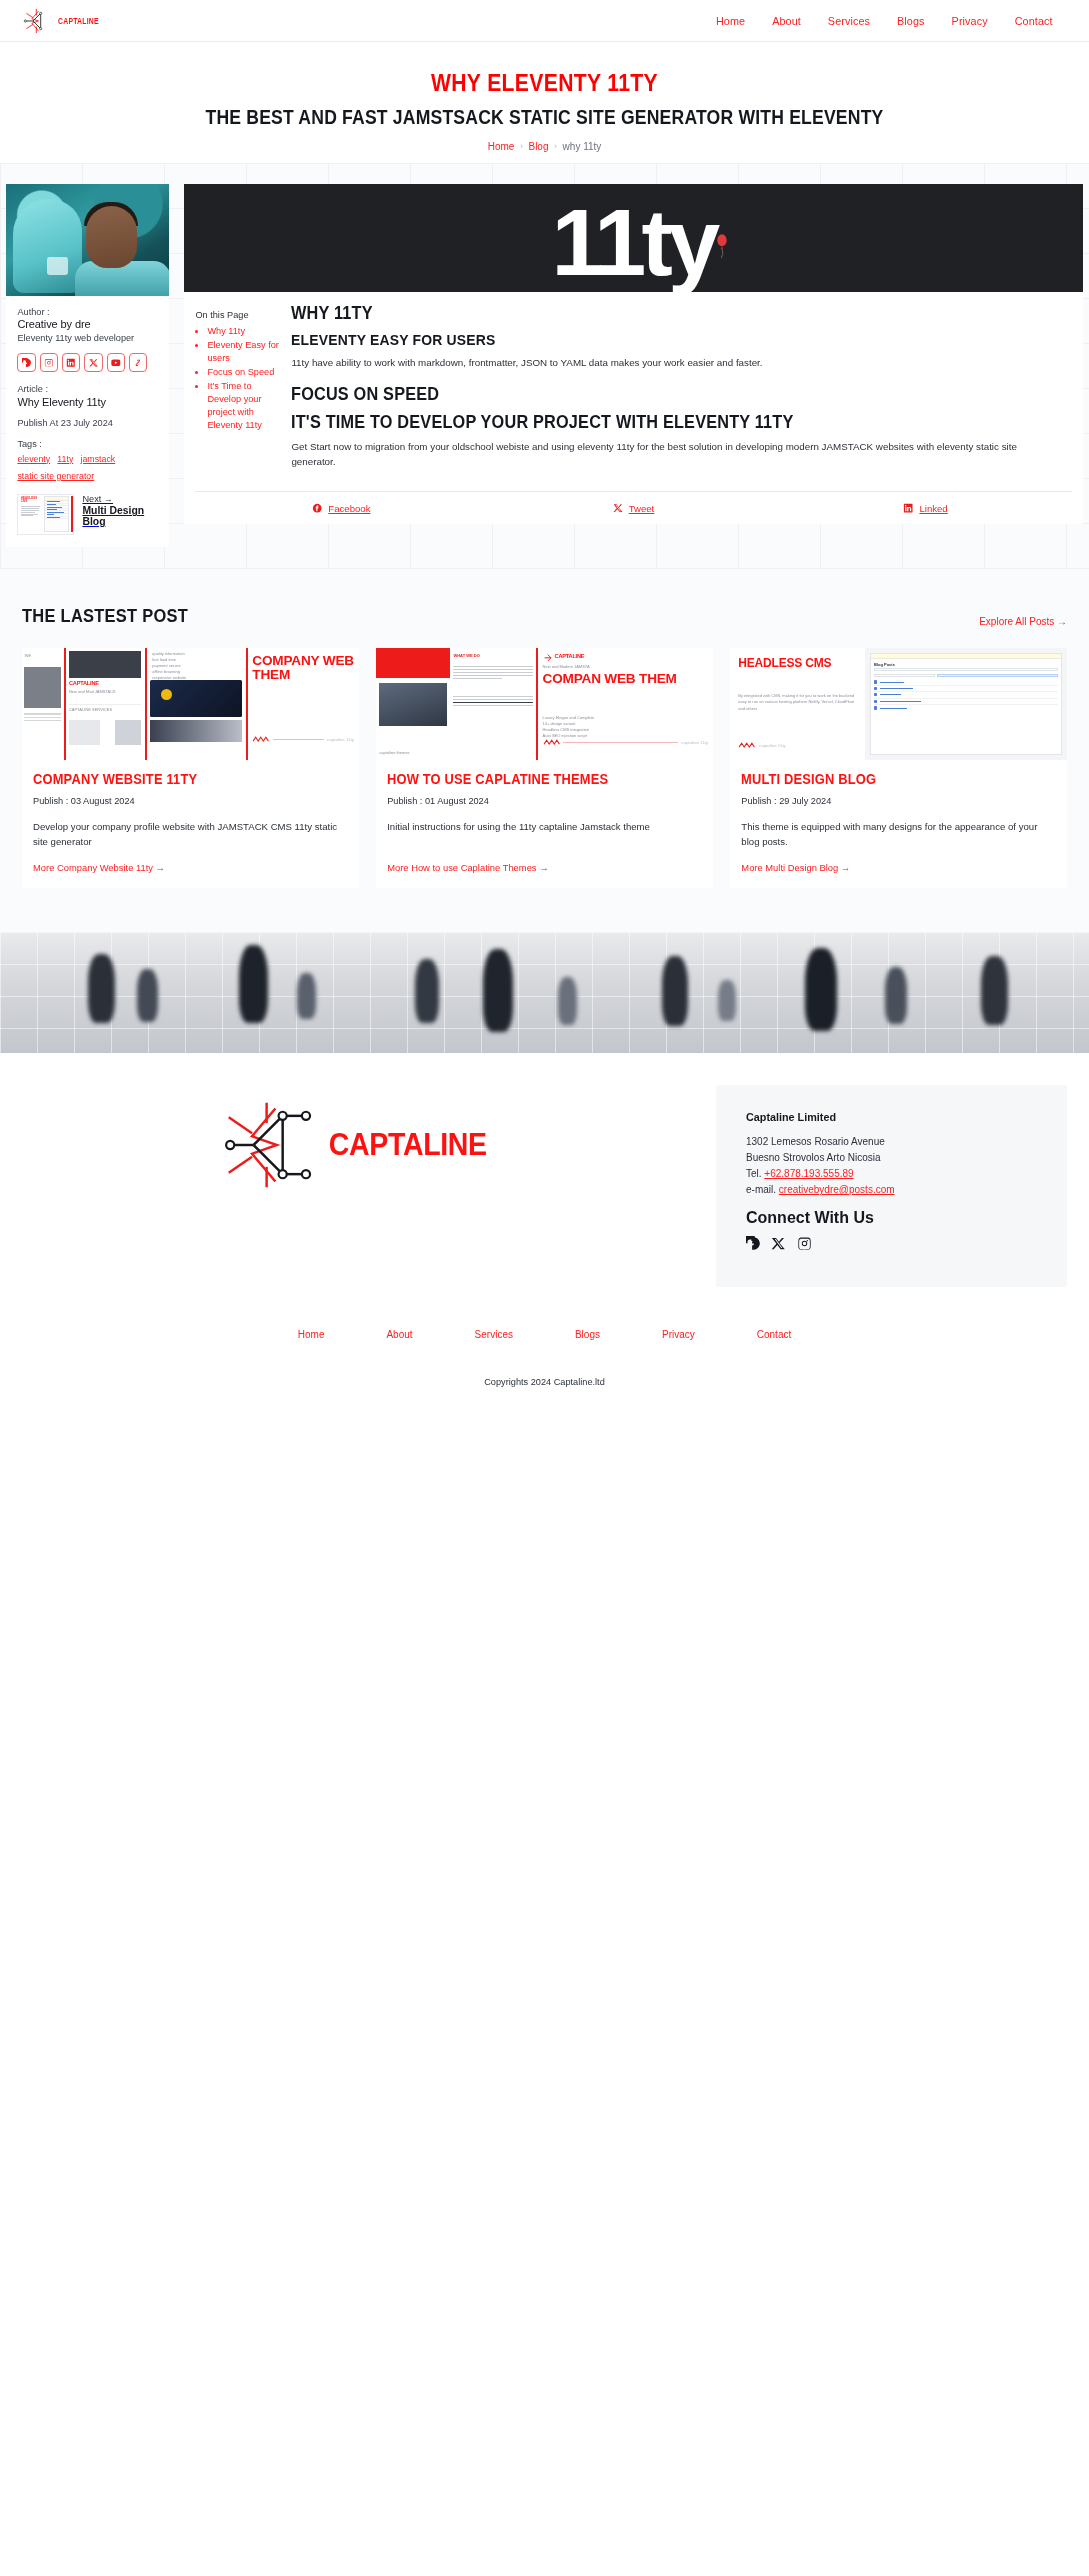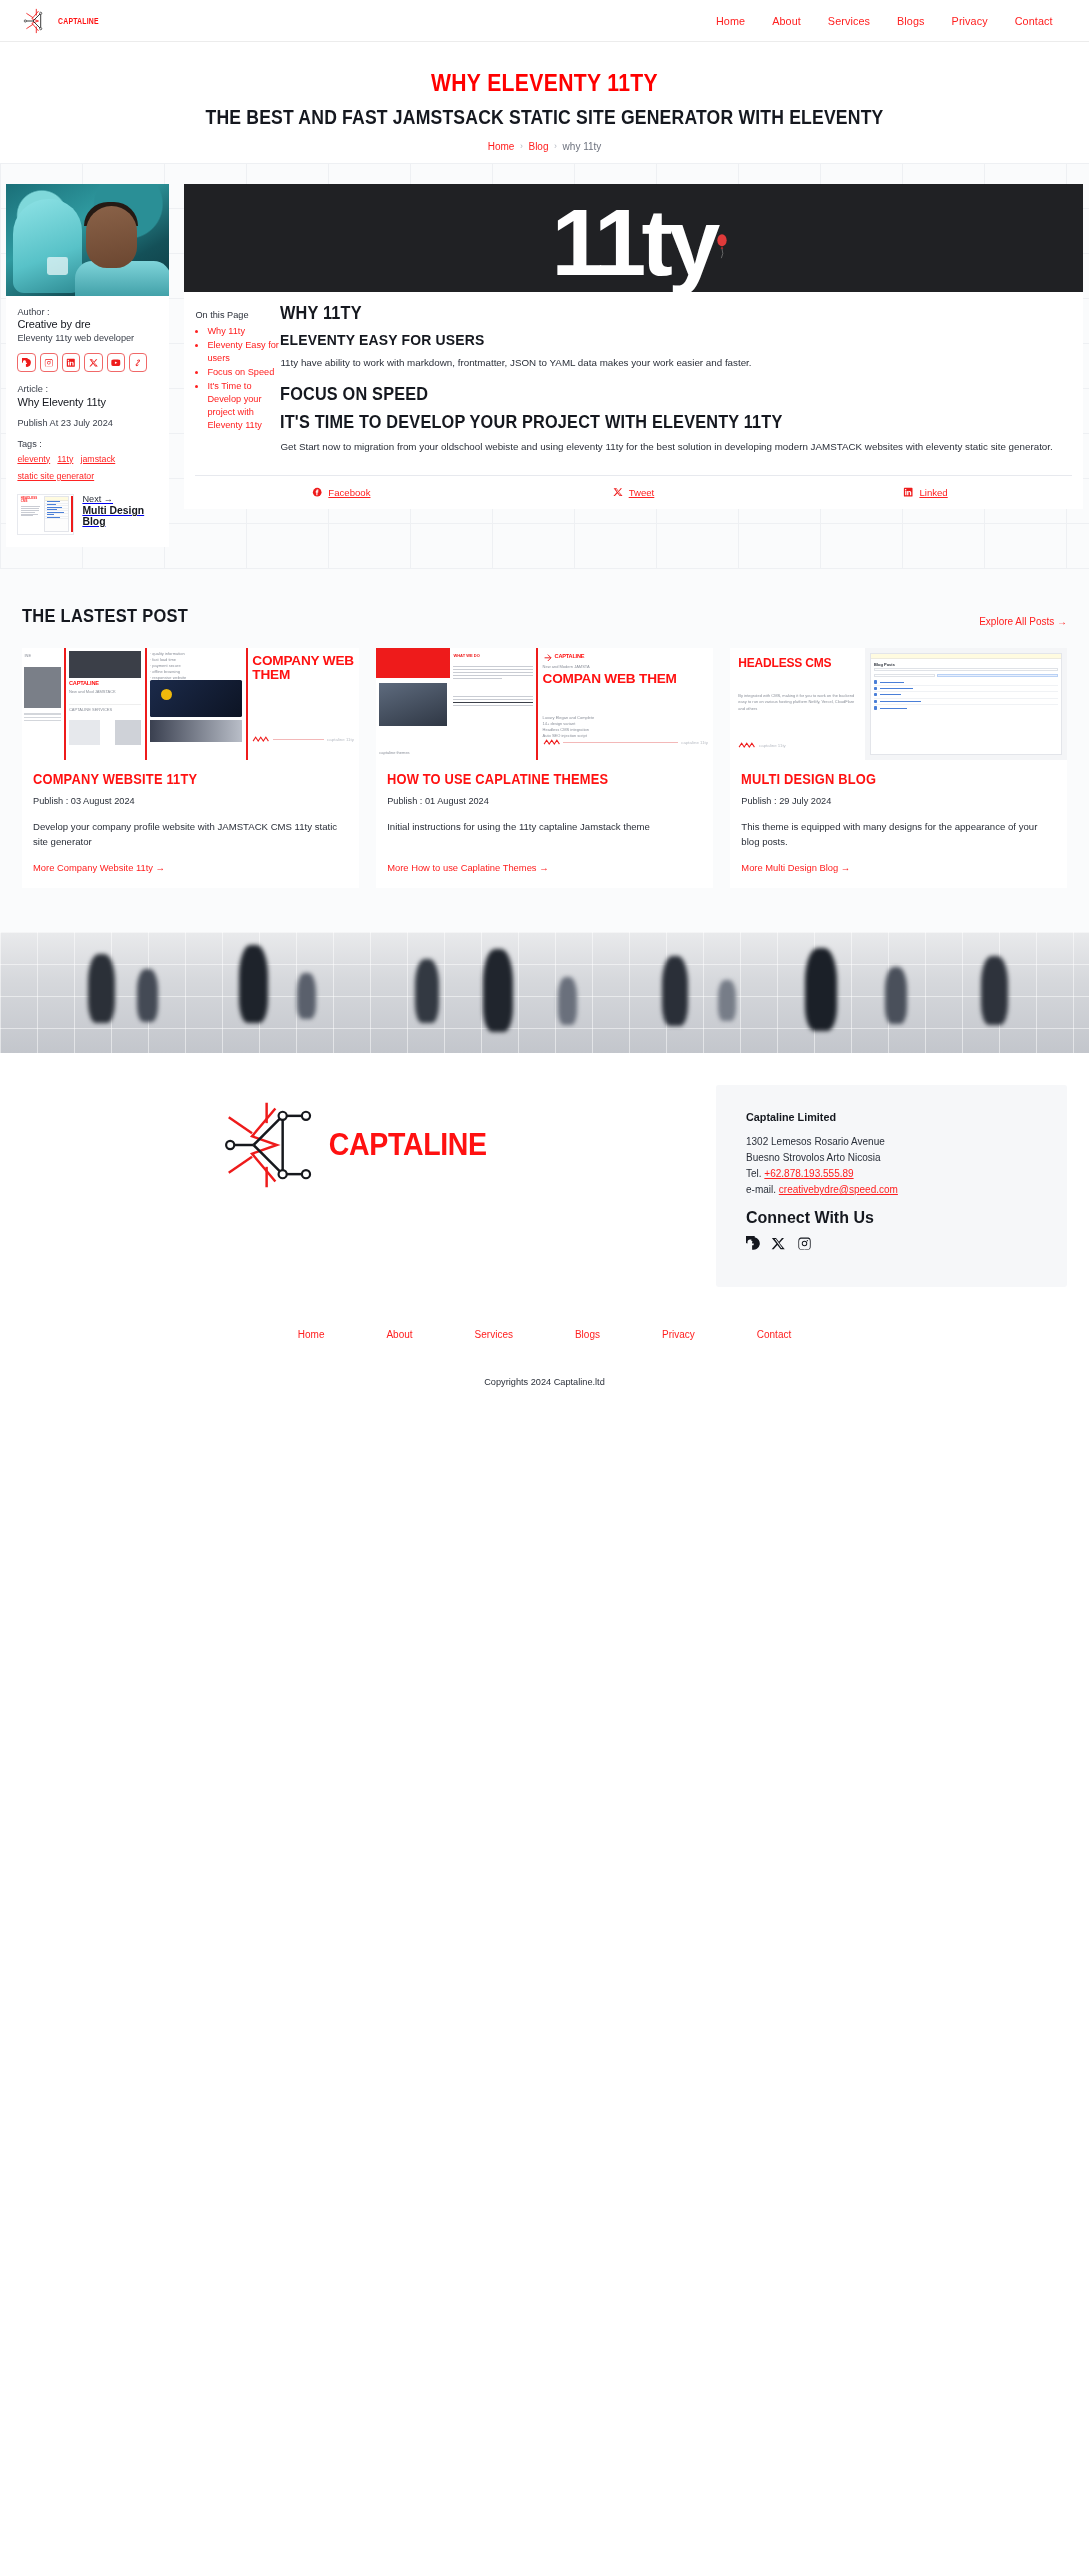--- a/index.html
+++ b/index.html
@@ -75,21 +75,21 @@
   .nt-rrow u{width:12.8px;height:0.8px;background:#4a7fd8;display:block;text-decoration:none;}
   .nt-bar{position:absolute;right:0.8px;top:1.6px;bottom:1.6px;width:1.6px;background:#ee1b1b;}
   .nextmeta .nx{font-size:9.2px;color:#2b303a;}
   .nextmeta .ttl{font-size:10.4px;font-weight:700;color:#15181f;margin-top:1.6px;}
 
   
   .article{flex:1;background:#fff;margin-left:15px;}
   .hero-img{height:108px;background:#202124;position:relative;overflow:hidden;display:flex;align-items:center;justify-content:center;}
   .hero-img .eleven{font-size:94px;font-weight:800;color:#fff;letter-spacing:-4.8px;line-height:.9;font-family:"Liberation Sans",sans-serif;position:relative;top:4.8px;}
   .hero-img .bird{position:absolute;left:59%;top:46%;width:16px;height:27px;}
-  .art-flex{display:flex;padding:11px 17.5px 0 11px;}
+  .art-flex{display:flex;padding:11px 17.5px 0 11px;gap:11px;}
   .toc{width:85px;flex:0 0 85px;padding-top:6.4px;}
   .toc h4{font-size:9.2px;font-weight:400;color:#2b303a;margin-bottom:5.6px;}
   .toc ul{list-style:disc;padding-left:12px;}
   .toc li{font-size:9.2px;color:#ff2020;line-height:1.42;margin-bottom:0.8px;}
   .toc li span{color:#ff2020;}
   .content{flex:1;padding-right:3.2px;}
   .content h3{
     font-size:17.5px;font-weight:800;color:#15181f;letter-spacing:0.2px;margin:0 0 7.2px;line-height:1.15;
     font-family:"Liberation Sans Narrow","Liberation Sans",sans-serif;transform:scaleX(.93);transform-origin:left;
   }
@@ -594,21 +594,21 @@
         </svg>
       </div>
       <div class="flogo-word">CAPTALINE</div>
     </div>
 
     <div class="fcontact">
       <h4>Captaline Limited</h4>
       <p>1302 Lemesos Rosario Avenue</p>
       <p>Buesno Strovolos Arto Nicosia</p>
       <p><span>Tel. </span><a class="rd" href="#">+62.878.193.555.89</a></p>
-      <p><span>e-mail. </span><a class="rd" href="#">creativebydre@speed.com</a></p>
+      <p><span>e-mail. </span><a class="rd" href="#">creativebydre@posts.com</a></p>
       <div class="connect">Connect With Us</div>
       <div class="fsocials">
         <a href="#"><svg viewBox="0 0 24 24">
               <path d="M12 2a10 10 0 1 0-11.6 9.9v-7H-.2V12h.6V9.4c0-2.6 1.6-4 3.9-4 1.1 0 2.3.2 2.3.2v2.5H9.4c-1.2 0-1.6.8-1.6 1.6V12h2.7l-.4 2.9H7.8v7A10 10 0 0 0 12 2z" transform="translate(2)"></path>
             </svg></a>
         <a href="#"><svg viewBox="0 0 24 24">
               <path d="M17.5 3h3.3l-7.2 8.2L22 21h-6.6l-5.2-6.7L4.3 21H1l7.7-8.8L1.4 3H8l4.7 6.2L17.5 3zm-1.2 16h1.8L7.8 4.9H5.9l10.4 14.1z"></path>
             </svg></a>
         <a href="#"><svg viewBox="0 0 24 24">
               <path d="M12 2.2c3.2 0 3.6 0 4.9.1 1.2.1 1.8.2 2.2.4.6.2 1 .5 1.4.9.4.4.7.8.9 1.4.2.4.3 1 .4 2.2.1 1.3.1 1.7.1 4.9s0 3.6-.1 4.9c-.1 1.2-.2 1.8-.4 2.2-.2.6-.5 1-.9 1.4-.4.4-.8.7-1.4.9-.4.2-1 .3-2.2.4-1.3.1-1.7.1-4.9.1s-3.6 0-4.9-.1c-1.2-.1-1.8-.2-2.2-.4-.6-.2-1-.5-1.4-.9-.4-.4-.7-.8-.9-1.4-.2-.4-.3-1-.4-2.2C2.2 15.6 2.2 15.2 2.2 12s0-3.6.1-4.9c.1-1.2.2-1.8.4-2.2.2-.6.5-1 .9-1.4.4-.4.8-.7 1.4-.9.4-.2 1-.3 2.2-.4C8.4 2.2 8.8 2.2 12 2.2m0 2c-3.1 0-3.5 0-4.8.1-.9 0-1.4.2-1.7.3-.4.2-.7.4-1 .7-.3.3-.5.6-.7 1-.1.3-.3.8-.3 1.7-.1 1.3-.1 1.7-.1 4.8s0 3.5.1 4.8c0 .9.2 1.4.3 1.7.2.4.4.7.7 1 .3.3.6.5 1 .7.3.1.8.3 1.7.3 1.3.1 1.7.1 4.8.1s3.5 0 4.8-.1c.9 0 1.4-.2 1.7-.3.4-.2.7-.4 1-.7.3-.3.5-.6.7-1 .1-.3.3-.8.3-1.7.1-1.3.1-1.7.1-4.8s0-3.5-.1-4.8c0-.9-.2-1.4-.3-1.7-.2-.4-.4-.7-.7-1-.3-.3-.6-.5-1-.7-.3-.1-.8-.3-1.7-.3-1.3-.1-1.7-.1-4.8-.1zm0 3.4a4.4 4.4 0 1 1 0 8.8 4.4 4.4 0 0 1 0-8.8zm0 7.3a2.9 2.9 0 1 0 0-5.8 2.9 2.9 0 0 0 0 5.8zm5.6-7.5a1 1 0 1 1-2.1 0 1 1 0 0 1 2.1 0z"></path>

